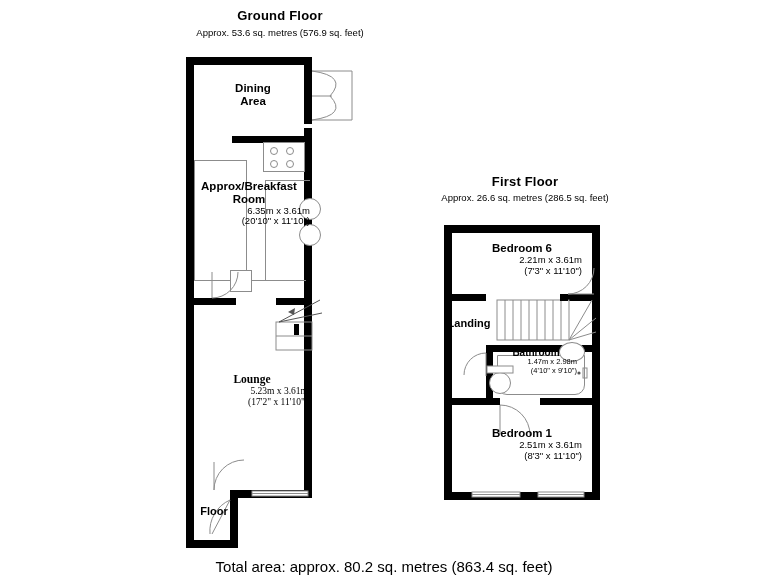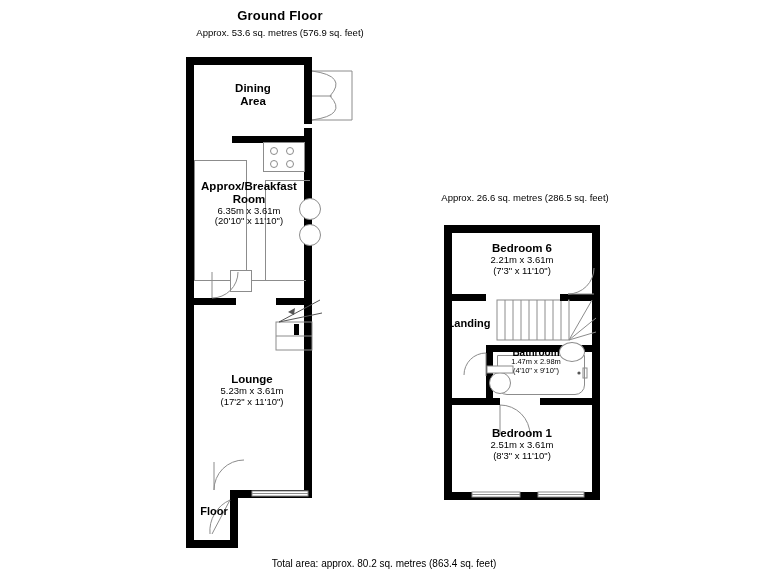--- a/index.html
+++ b/index.html
@@ -34,38 +34,39 @@
   }
   .floor-sub {
     position: absolute;
     text-align: center;
     font-size: 9.5px;
     white-space: nowrap;
   }
   .total-area {
     position: absolute;
     text-align: center;
-    font-size: 10px;
+    font-size: 15px;
     white-space: nowrap;
   }
 
   .room-label {
     position: absolute;
     text-align: center;
     white-space: nowrap;
     line-height: 1.12;
   }
   .room-label .rname {
     display: block;
     font-weight: bold;
     font-size: 11.5px;
   }
   .room-label .rdim {
     display: block;
     font-size: 9.5px;
+    text-align: right;
   }
   .room-label.small .rname { font-size: 10px; }
   .room-label.small .rdim { font-size: 7.5px; }
   .room-label.plain .rname { font-size: 11px; }
 
   
   .wall {
     position: absolute;
     background: #000000;
   }
@@ -89,20 +90,21 @@
   }
 </style>
 </head>
 <body>
 
 <div class="stage">
 
   <div class="floor-title" style="left:160px; top:8px; width:240px;">Ground Floor</div>
   <div class="floor-sub" style="left:160px; top:27px; width:240px;">Approx. 53.6 sq. metres (576.9 sq. feet)</div>
 
+  <div class="floor-title" style="left:430px; top:174px; width:190px;">First Floor</div>
   <div class="floor-sub" style="left:420px; top:192px; width:210px;">Approx. 26.6 sq. metres (286.5 sq. feet)</div>
 
   <div class="wall" style="left:186px; top:57px; width:8px; height:491px;"></div>
   <div class="wall" style="left:186px; top:57px; width:126px; height:8px;"></div>
   <div class="wall" style="left:304px; top:57px; width:8px; height:65px;"></div>
 
   <div class="wall" style="left:304px; top:128px; width:8px; height:175px;"></div>
   <div class="wall" style="left:304px; top:303px; width:8px; height:195px;"></div>
 
   <div class="wall" style="left:232px; top:490px; width:80px; height:8px;"></div>
@@ -239,21 +241,21 @@
     <span class="rname">Area</span>
   </div>
 
   <div class="room-label" style="left:188px; top:180px; width:122px;">
     <span class="rname">Approx/Breakfast</span>
     <span class="rname">Room</span>
     <span class="rdim">6.35m x 3.61m</span>
     <span class="rdim">(20'10" x 11'10")</span>
   </div>
 
-  <div class="room-label" style="left:196px; top:373px; width:112px;">
+  <div class="room-label" style="left:196px; top:373px; width:112px;font-family:Liberation Serif, serif;">
     <span class="rname">Lounge</span>
     <span class="rdim">5.23m x 3.61m</span>
     <span class="rdim">(17'2" x 11'10")</span>
   </div>
 
   <div class="room-label plain" style="left:190px; top:505px; width:48px;">
     <span class="rname">Floor</span>
   </div>
 
   <div class="room-label" style="left:462px; top:242px; width:120px;">

